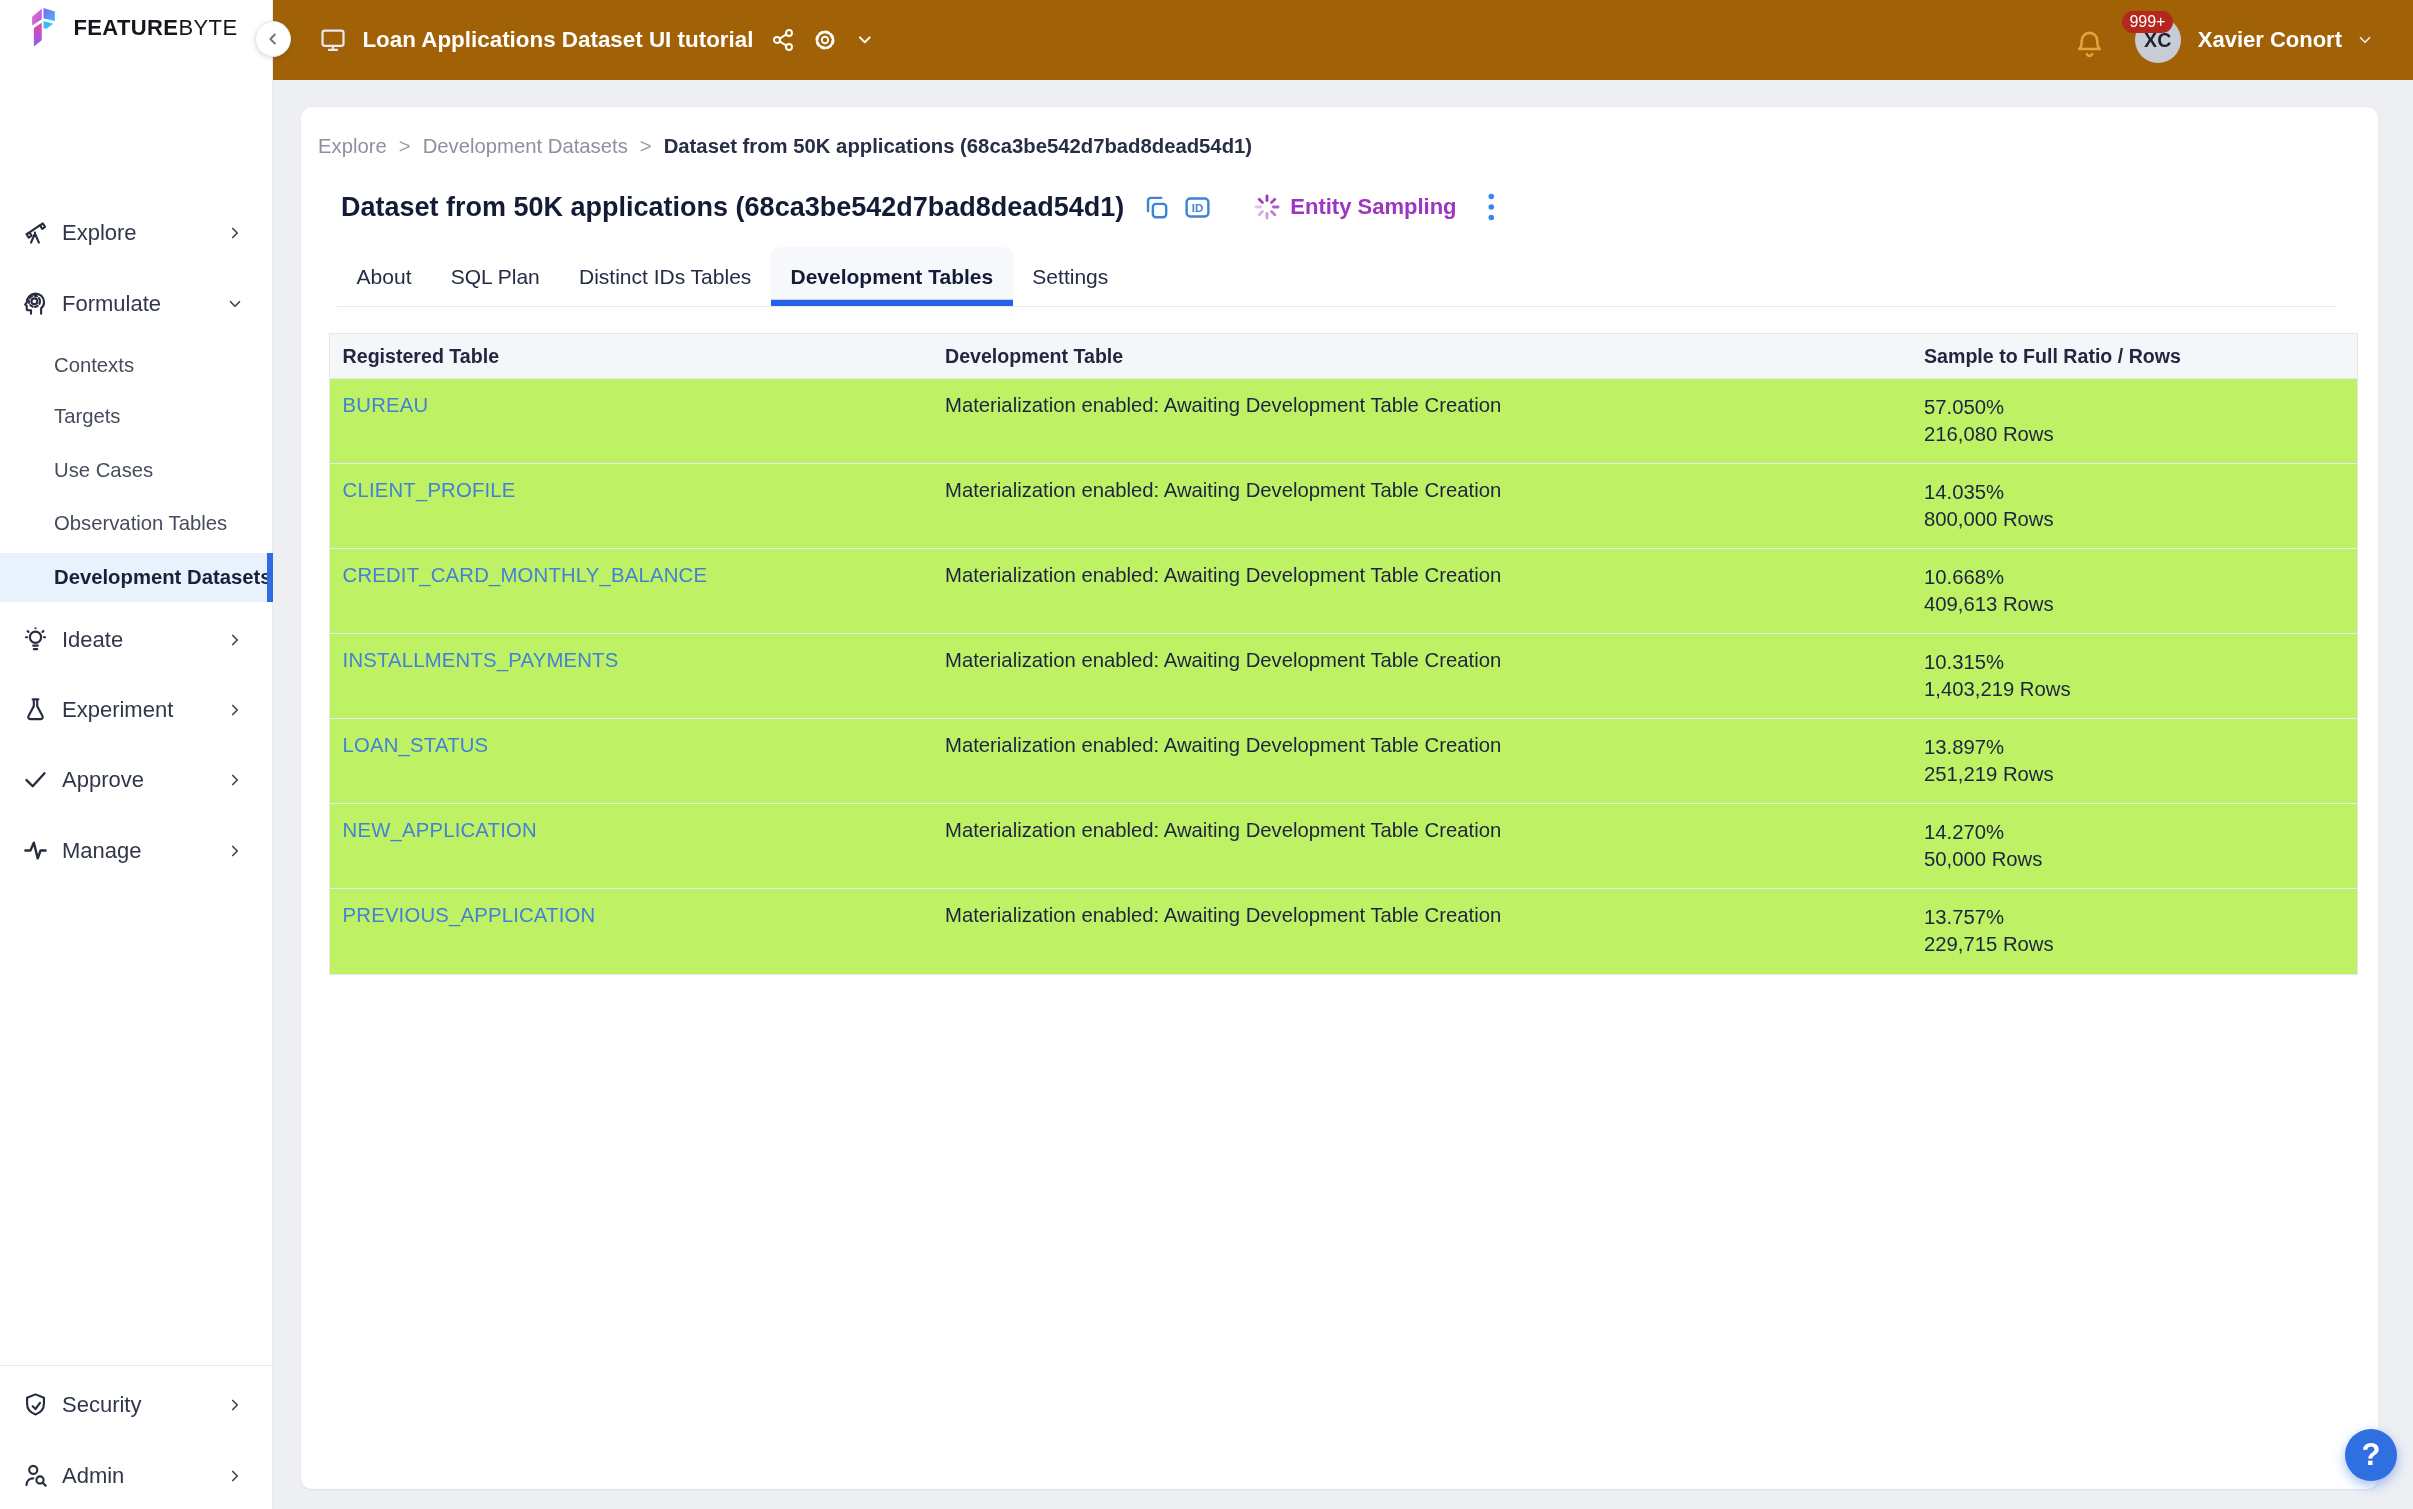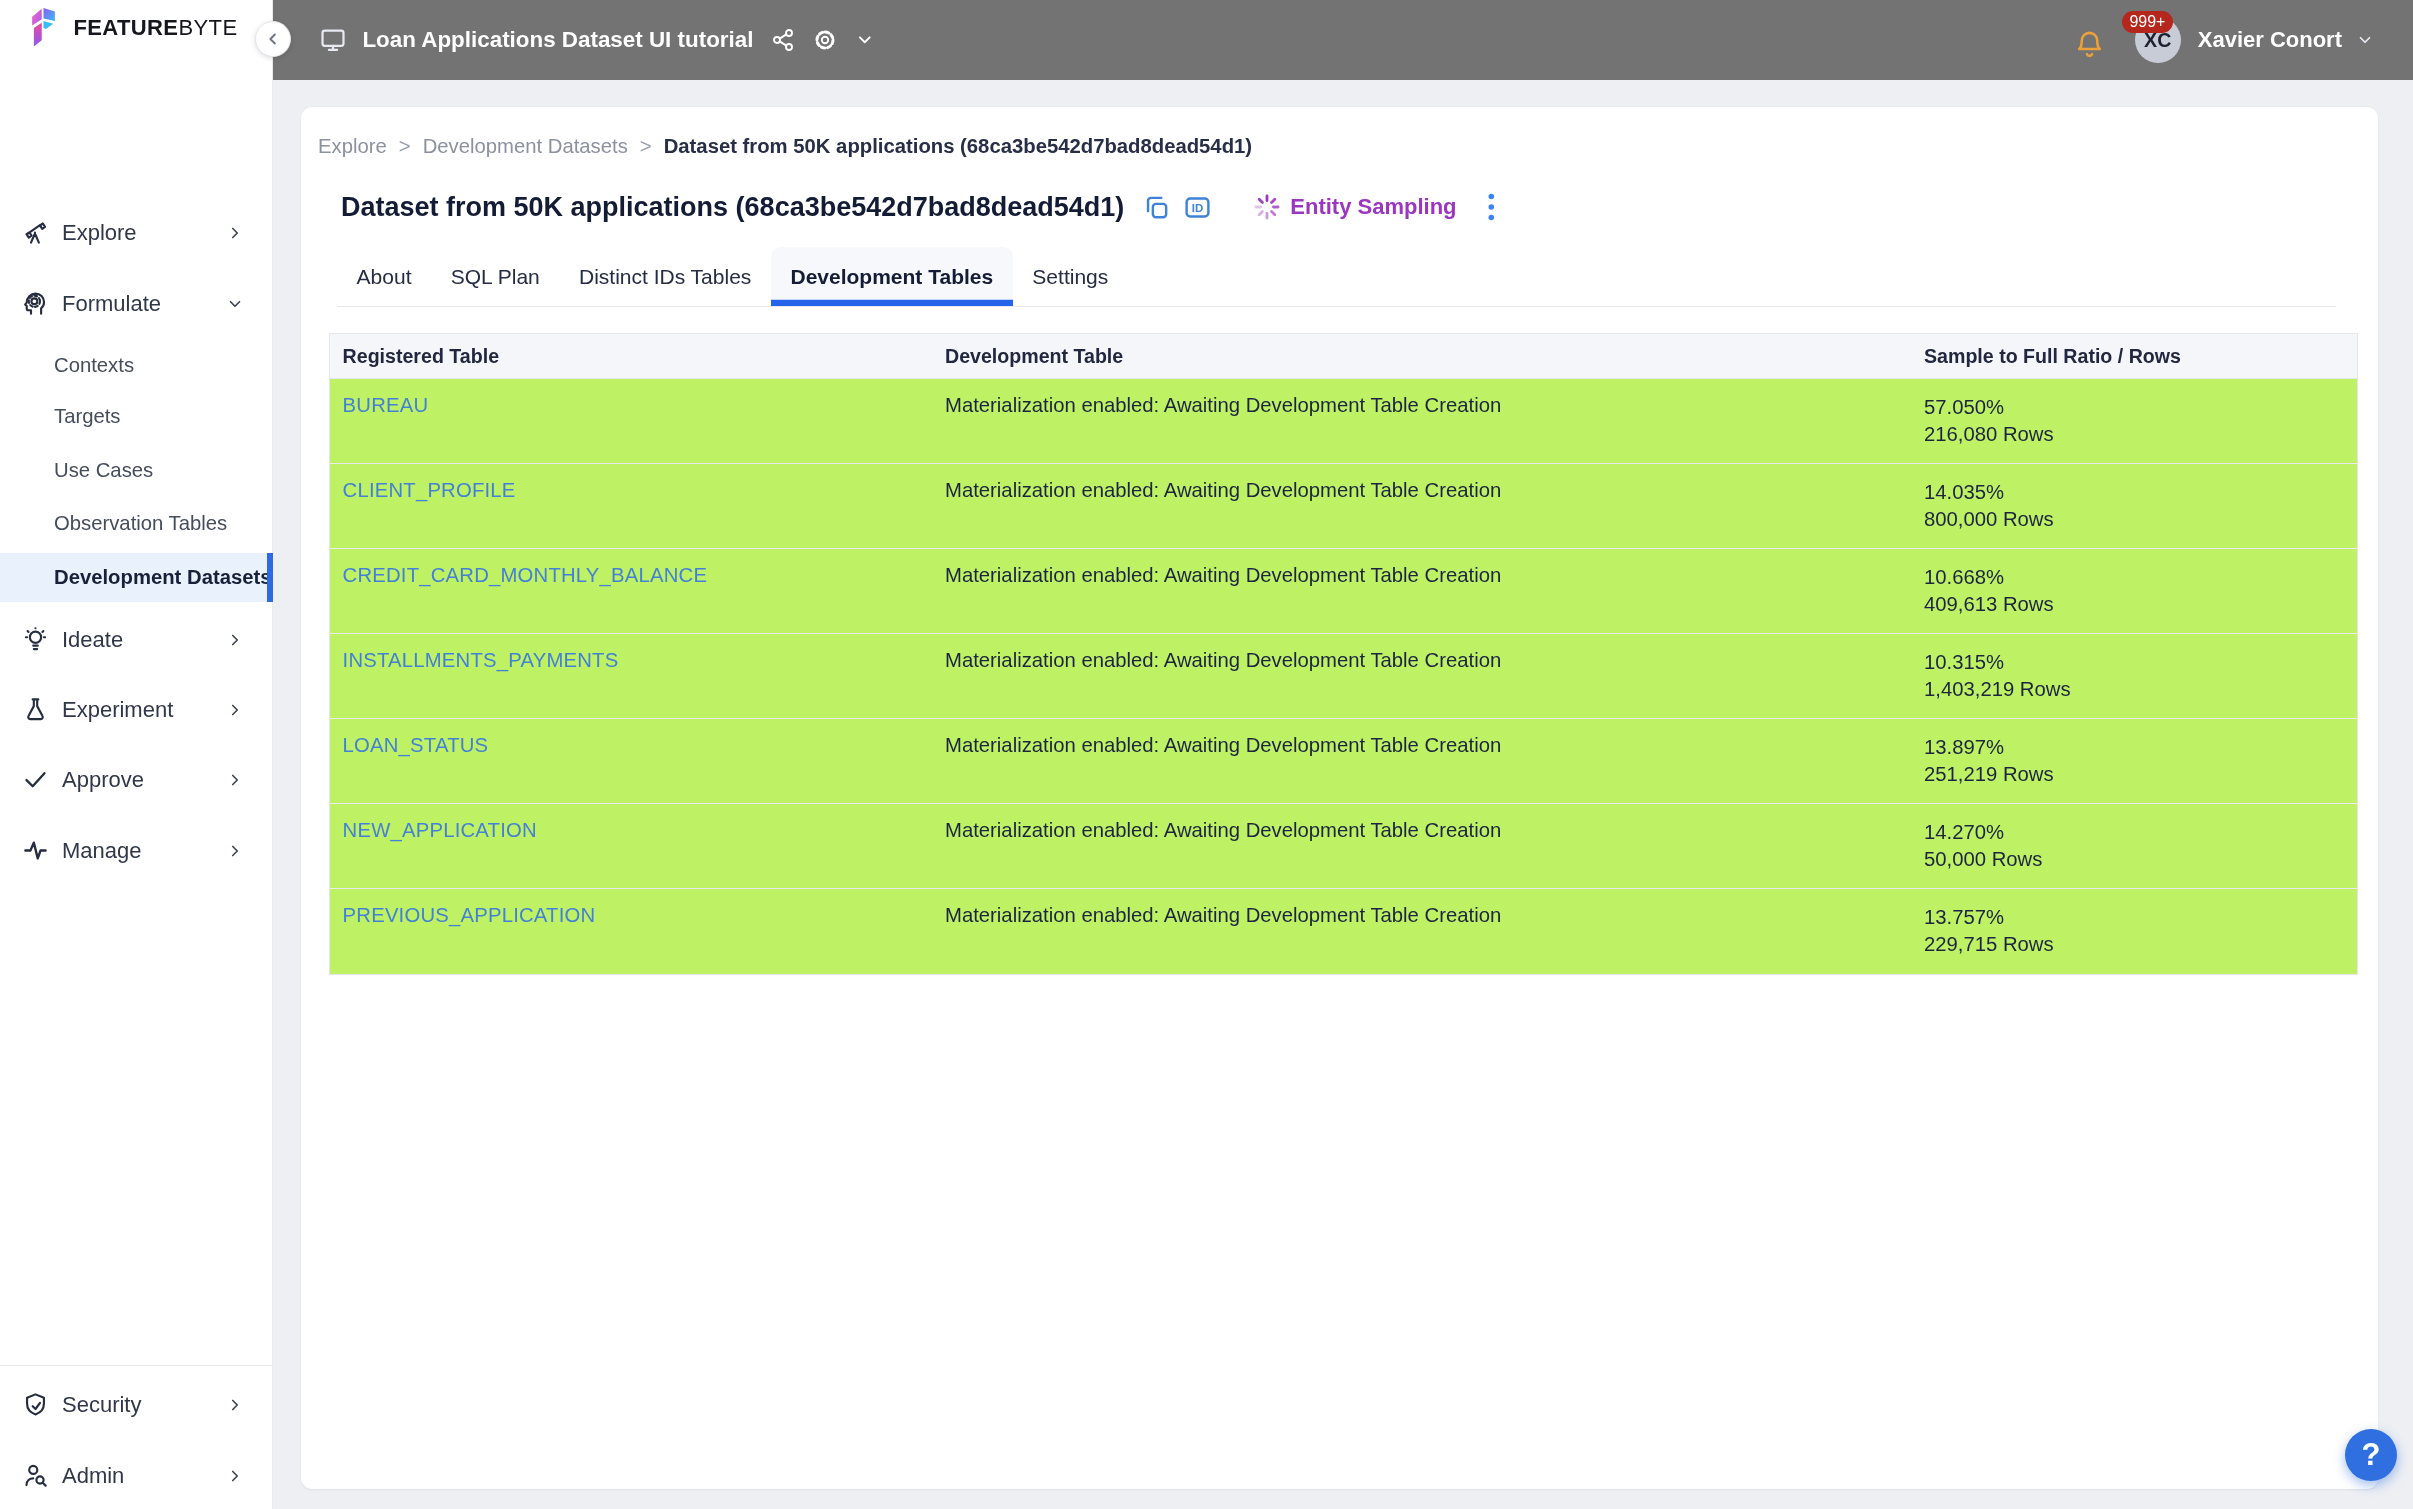--- a/index.html
+++ b/index.html
@@ -37,21 +37,21 @@
   .collapse-btn {
     position: absolute; left: 255px; top: 21px; width: 36px; height: 36px; border-radius: 50%;
     background: #fff; border: 0.7px solid #e3e5ea; box-shadow: 0 1.4px 5.6px rgba(20,25,40,.15);
     display: flex; align-items: center; justify-content: center; color: #6f7683; z-index: 6; cursor: pointer;
   }
   .collapse-btn svg { width: 18px; height: 18px; }
 
   
   .topbar {
     position: absolute; left: 273px; top: 0; right: 0; height: 80px;
-    background: #737373; display: flex; align-items: center; padding: 0 39px 0 46px; z-index: 2;
+    background: #a16207; display: flex; align-items: center; padding: 0 39px 0 46px; z-index: 2;
   }
   .tb-monitor { width: 28px; height: 28px; color: #e8eaf2; }
   .tb-monitor svg { width: 28px; height: 28px; }
   .tb-title { margin-left: 15.4px; color: #ffffff; font-size: 22.4px; font-weight: 600; white-space: nowrap; }
   .tb-icon-btn { margin-left: 18px; width: 24px; height: 24px; color: #ffffff; cursor: pointer; display: flex; align-items: center; }
   .tb-icon-btn svg { width: 24px; height: 24px; }
   .tb-icon-btn.small svg { width: 19.6px; height: 19.6px; }
 
   .tb-right { margin-left: auto; display: flex; align-items: center; }
   .bell-wrap { position: relative; width: 34px; height: 39px; cursor: pointer; }

